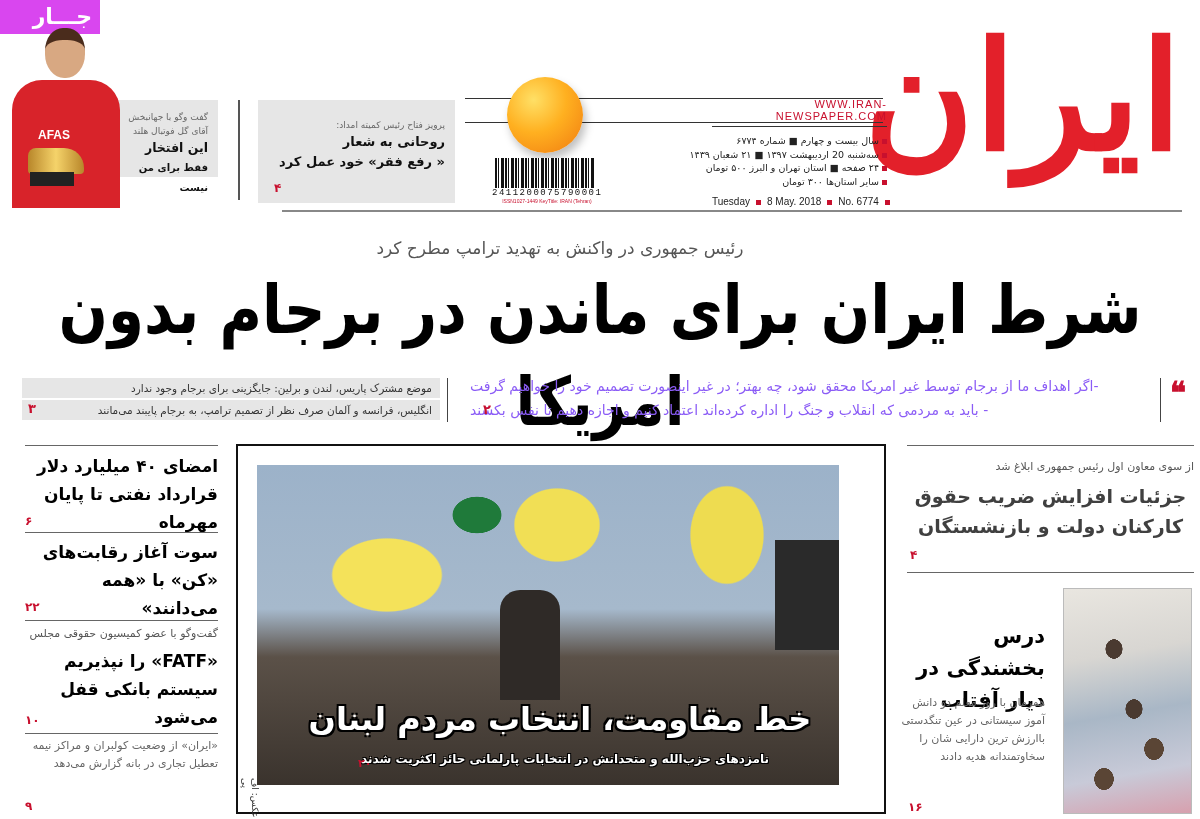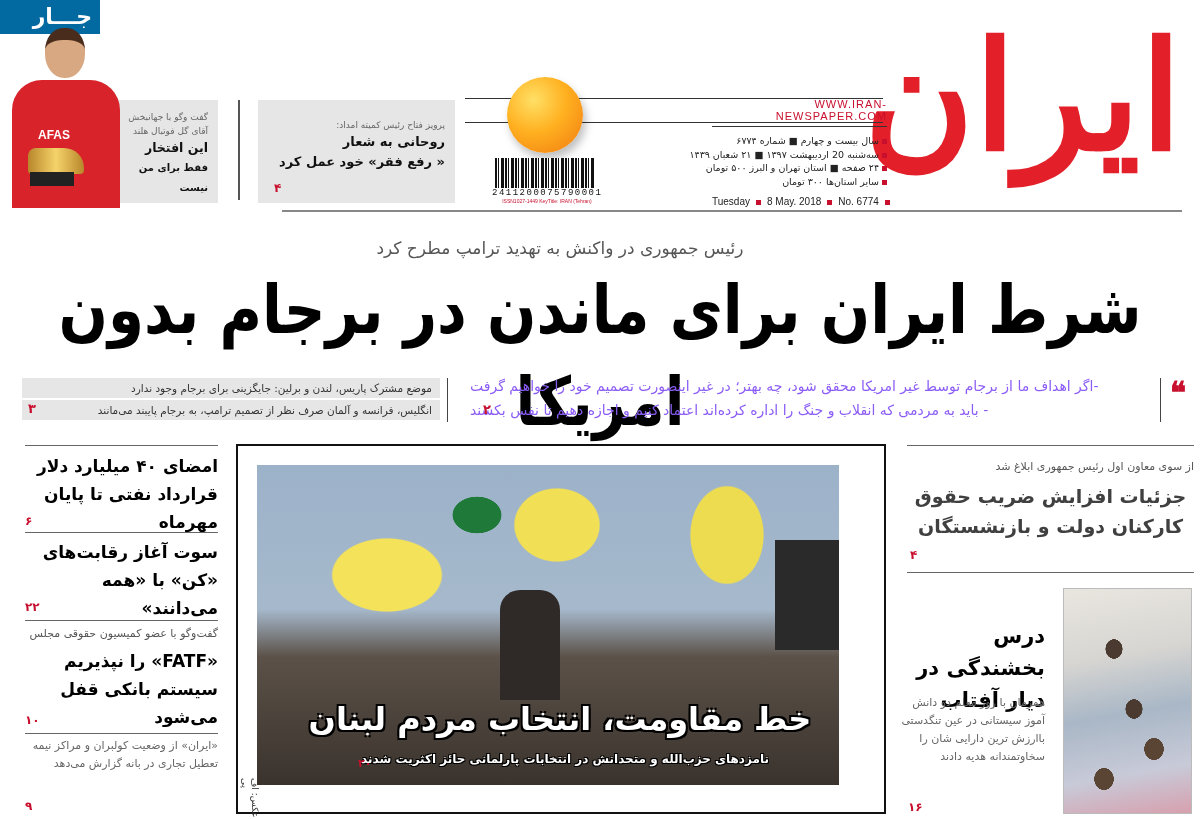--- a/index.html
+++ b/index.html
@@ -30,25 +30,25 @@
   #barcode-num { left: 492px; top: 188px; width: 110px; font-family: "Liberation Mono", monospace; font-size: 9px; letter-spacing: 1.5px; text-align: center; }
   #barcode-issn { left: 492px; top: 198px; width: 110px; font-family: "Liberation Sans", sans-serif; font-size: 5px; color: #c8102e; text-align: center; }
 
   
   .teaser { padding: 8px 10px; }
   .teaser .kicker { font-size: 9px; color: #666; line-height: 14px; }
   .teaser .title { font-size: 13px; font-weight: bold; line-height: 20px; color: #111; }
   .teaser .page { font-size: 12px; font-weight: bold; color: #c8102e; position: absolute; }
 
   #teaser-poverty { left: 258px; top: 100px; width: 197px; height: 103px; }
-  #teaser-football { left: 100px; top: 100px; width: 118px; height: 103px; }
+  #teaser-football { left: 100px; top: 100px; width: 118px; height: 77px; }
   #top-vrule { left: 238px; top: 100px; width: 2px; height: 100px; background: #555; }
 
   
-  #jar-badge { left: 0; top: 0; width: 100px; height: 34px; background: #0369a1; }
+  #jar-badge { left: 0; top: 0; width: 100px; height: 34px; background: #d946ef; }
   #jar-badge span { position: absolute; right: 8px; top: 0; color: #fff; font-size: 22px; font-weight: bold; line-height: 34px; }
   #player-head { left: 45px; top: 28px; width: 40px; height: 50px; border-radius: 45% 45% 48% 48%; background: #d8a882; border-top: 12px solid #4a2c1c; }
   #player-shirt { left: 12px; top: 80px; width: 108px; height: 128px; background: #d8232a; border-radius: 30px 30px 0 0; }
   #player-shirt-text { left: 38px; top: 128px; font-family: "Liberation Sans", sans-serif; font-weight: bold; color: #fff; font-size: 12px; }
   #golden-boot { left: 28px; top: 148px; width: 56px; height: 26px; background: linear-gradient(90deg, #b8862a, #f5d36a, #b8862a); border-radius: 8px 20px 4px 4px; }
   #boot-base { left: 30px; top: 172px; width: 44px; height: 14px; background: #222; }
 
   
   #subhead { left: 300px; top: 238px; width: 520px; font-size: 17px; color: #555; text-align: center; direction: rtl; }
   #headline { left: 40px; top: 276px; width: 1120px; font-family: "DejaVu Sans", sans-serif; font-weight: 900; font-size: 58px; letter-spacing: -2px; text-align: center; direction: rtl; line-height: 80px; color: #000; transform: scaleY(1.15); }

